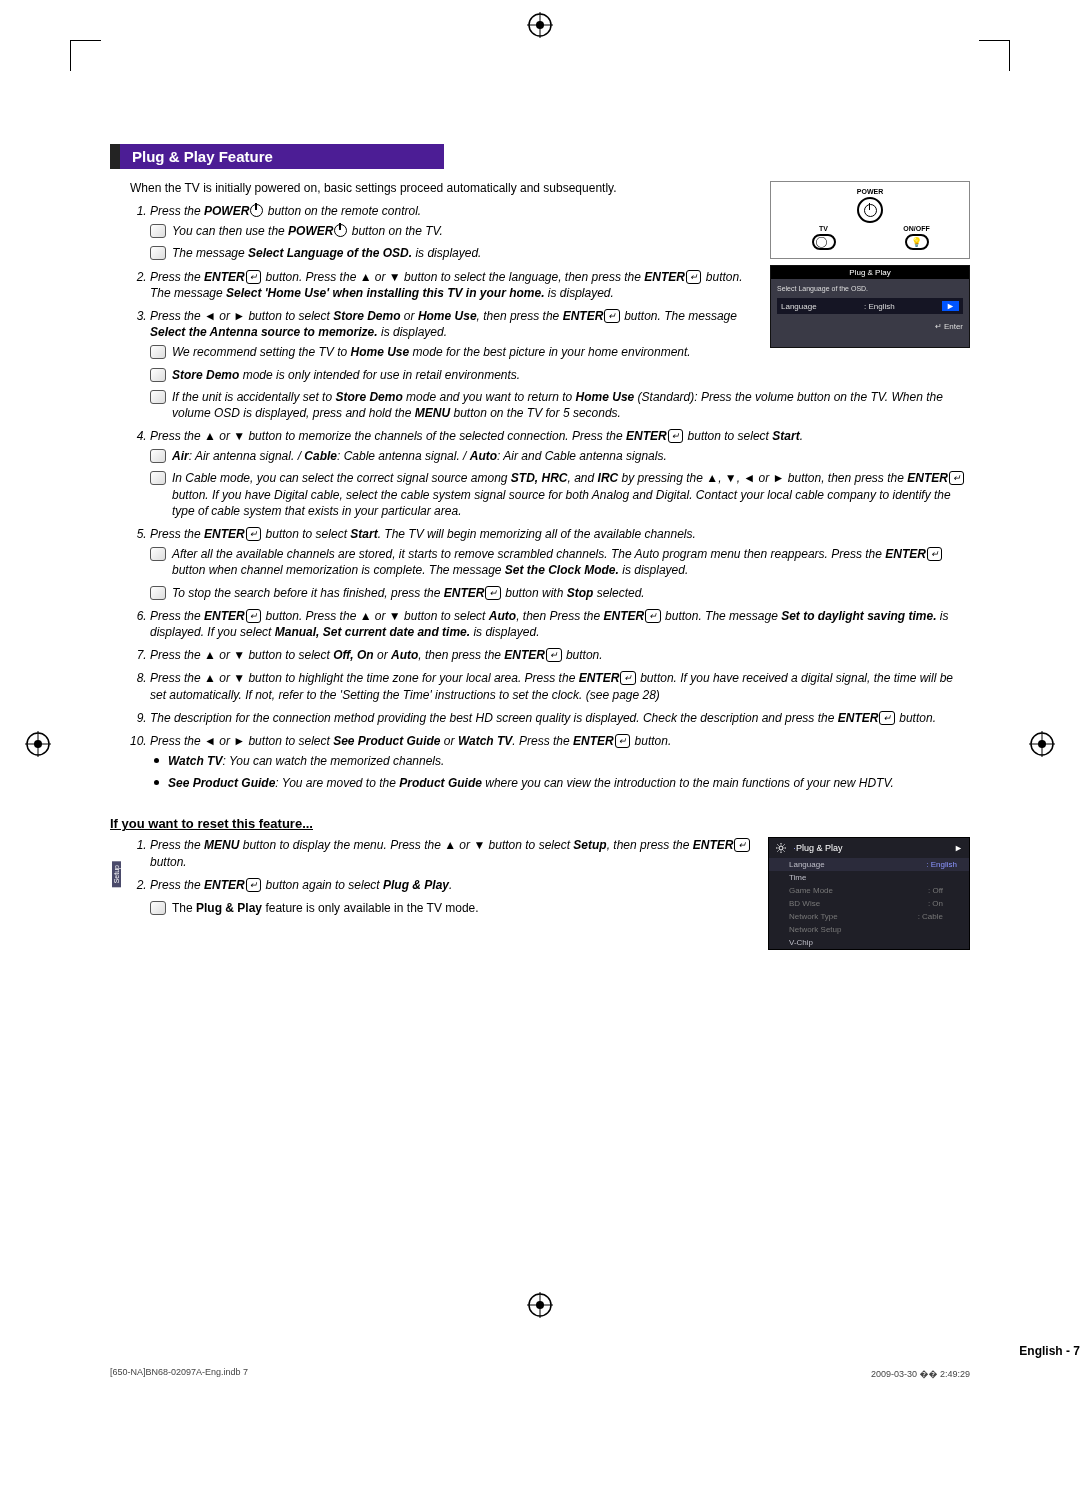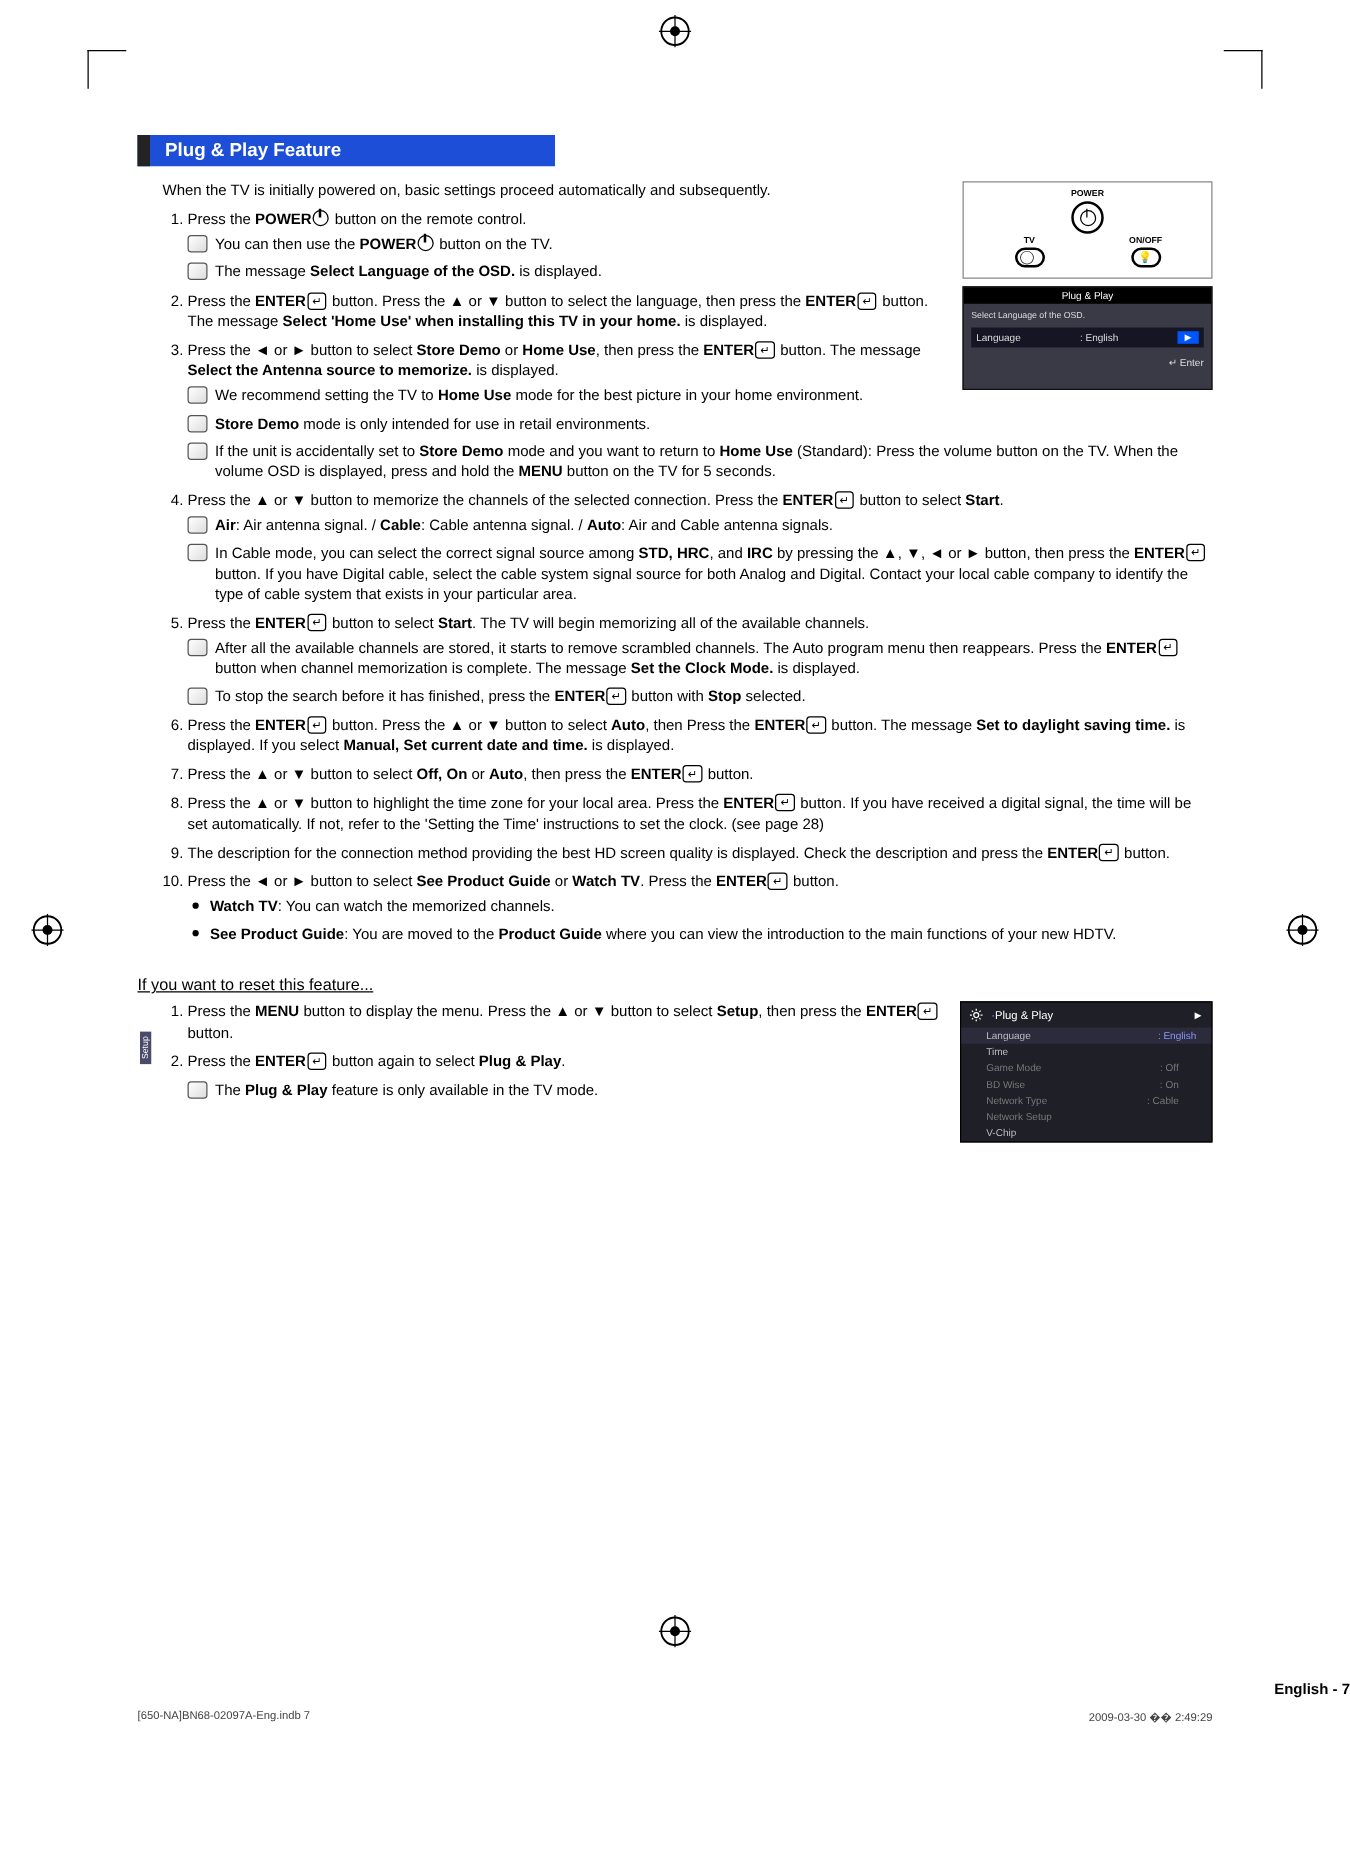--- a/index.html
+++ b/index.html
@@ -6,46 +6,46 @@
 .page{width:1080px;height:1488px;position:relative;margin:0 auto;box-sizing:border-box;}
 .reg-top{position:absolute;top:12px;left:50%;transform:translateX(-50%);}
 .reg-bottom{position:absolute;bottom:170px;left:50%;transform:translateX(-50%);}
 .reg-left{position:absolute;top:50%;left:25px;transform:translateY(-50%);}
 .reg-right{position:absolute;top:50%;right:25px;transform:translateY(-50%);}
 .reg svg{display:block;}
 .crop-corner{position:absolute;width:30px;height:30px;}
 .crop-tl{top:40px;left:70px;border-left:1px solid #000;border-top:1px solid #000;}
 .crop-tr{top:40px;right:70px;border-right:1px solid #000;border-top:1px solid #000;}
 .content{position:absolute;top:108px;left:110px;right:110px;}
-.heading-bar{background:#1d4ed8;color:#fff;font-weight:bold;font-size:15px;padding:4px 12px;display:inline-block;min-width:300px;border-left:10px solid #232323;}
+.heading-bar{background:#4c1d95;color:#fff;font-weight:bold;font-size:15px;padding:4px 12px;display:inline-block;min-width:300px;border-left:10px solid #232323;margin-top:36px;}
 .intro{margin:12px 0 8px 20px;}
 .right-figures{float:right;width:200px;margin:0 0 10px 14px;}
 .remote-fig{background:#fff;border:1px solid #888;padding:6px;font-size:7px;text-align:center;margin-bottom:6px;}
 .remote-fig .row{display:flex;justify-content:space-around;align-items:flex-end;}
 .remote-fig .btn-circ{width:22px;height:22px;border:2px solid #000;border-radius:50%;margin:2px auto;display:flex;align-items:center;justify-content:center;font-size:12px;}
 .remote-fig .btn-oval{width:20px;height:12px;border:2px solid #000;border-radius:8px;margin:2px auto;display:flex;align-items:center;justify-content:center;font-size:9px;}
 .osd-box{background:#3a3a46;border:1px solid #111;color:#ddd;font-size:8px;padding:6px 6px 16px 6px;}
 .osd-title{background:#000;color:#fff;text-align:center;padding:2px 0;margin:-6px -6px 6px -6px;font-size:8px;}
 .osd-sub{margin:6px 0 6px 0;font-size:7px;}
 .osd-row{background:#151524;padding:3px 4px;display:flex;align-items:center;justify-content:space-between;margin-top:6px;}
 .osd-row .arrow{background:#0055ff;color:#fff;padding:0 4px;font-size:9px;}
 .osd-foot{text-align:right;margin-top:8px;font-size:8px;}
 ol.main-list{margin:4px 0 0 20px;padding-left:20px;}
-ol.main-list>li{margin-bottom:7px;line-height:1.35;}
+ol.main-list>li{margin-bottom:7px;line-height:1.35;font-style:italic;}
 ul.notes, ul.bullets{list-style:none;margin:4px 0 0 0;padding:0;}
 ul.notes>li{position:relative;padding-left:22px;margin-bottom:6px;line-height:1.35;}
 ul.notes>li::before{content:"";position:absolute;left:0;top:1px;width:14px;height:12px;border:1px solid #555;border-radius:3px;background:linear-gradient(135deg,#fff 0%,#ddd 100%);}
 ul.notes>li::after{content:"𝄢";position:absolute;left:3px;top:-1px;font-size:10px;color:#555;display:none;}
 ul.bullets>li{position:relative;padding-left:18px;margin-bottom:6px;line-height:1.35;}
 ul.bullets>li::before{content:"";position:absolute;left:4px;top:5px;width:5px;height:5px;background:#000;border-radius:50%;}
 .enter-icon{display:inline-block;border:1px solid #000;border-radius:3px;padding:0 3px;font-size:9px;line-height:12px;vertical-align:1px;margin:0 1px;}
 .power-icon{display:inline-block;width:11px;height:11px;border:1.5px solid #000;border-radius:50%;position:relative;vertical-align:-2px;margin:0 1px;}
 .power-icon::after{content:"";position:absolute;top:-2px;left:4px;width:1.5px;height:7px;background:#000;}
 b{font-weight:bold;}
-.subhead{font-weight:normal;font-size:13px;margin:18px 0 6px 0;text-decoration:underline;}
+.subhead{font-weight:bold;font-size:13px;margin:18px 0 6px 0;text-decoration:underline;}
 .reset-block{margin-top:10px;}
 .setup-fig{float:right;width:200px;background:#1f1f27;border:1px solid #000;color:#bdbdc7;font-size:8px;margin:0 0 10px 14px;}
 .setup-fig .hdr{display:flex;align-items:center;padding:4px 6px;font-size:9px;color:#fff;}
 .setup-fig .gear{display:inline-block;width:12px;height:12px;margin-right:6px;}
 .setup-fig .item{display:flex;align-items:center;padding:2px 6px 2px 20px;}
 .setup-fig .item .k{flex:1;}
 .setup-fig .item .v{color:#8b95ff;margin-right:6px;}
 .setup-fig .item.dim .k,.setup-fig .item.dim .v{color:#777;}
 .setup-fig .item.sel{background:#2b2b3b;}
 .setup-fig .side{position:absolute;left:2px;top:24px;writing-mode:vertical-rl;transform:rotate(180deg);font-size:7px;color:#fff;background:#4a4a6a;padding:4px 1px;}

